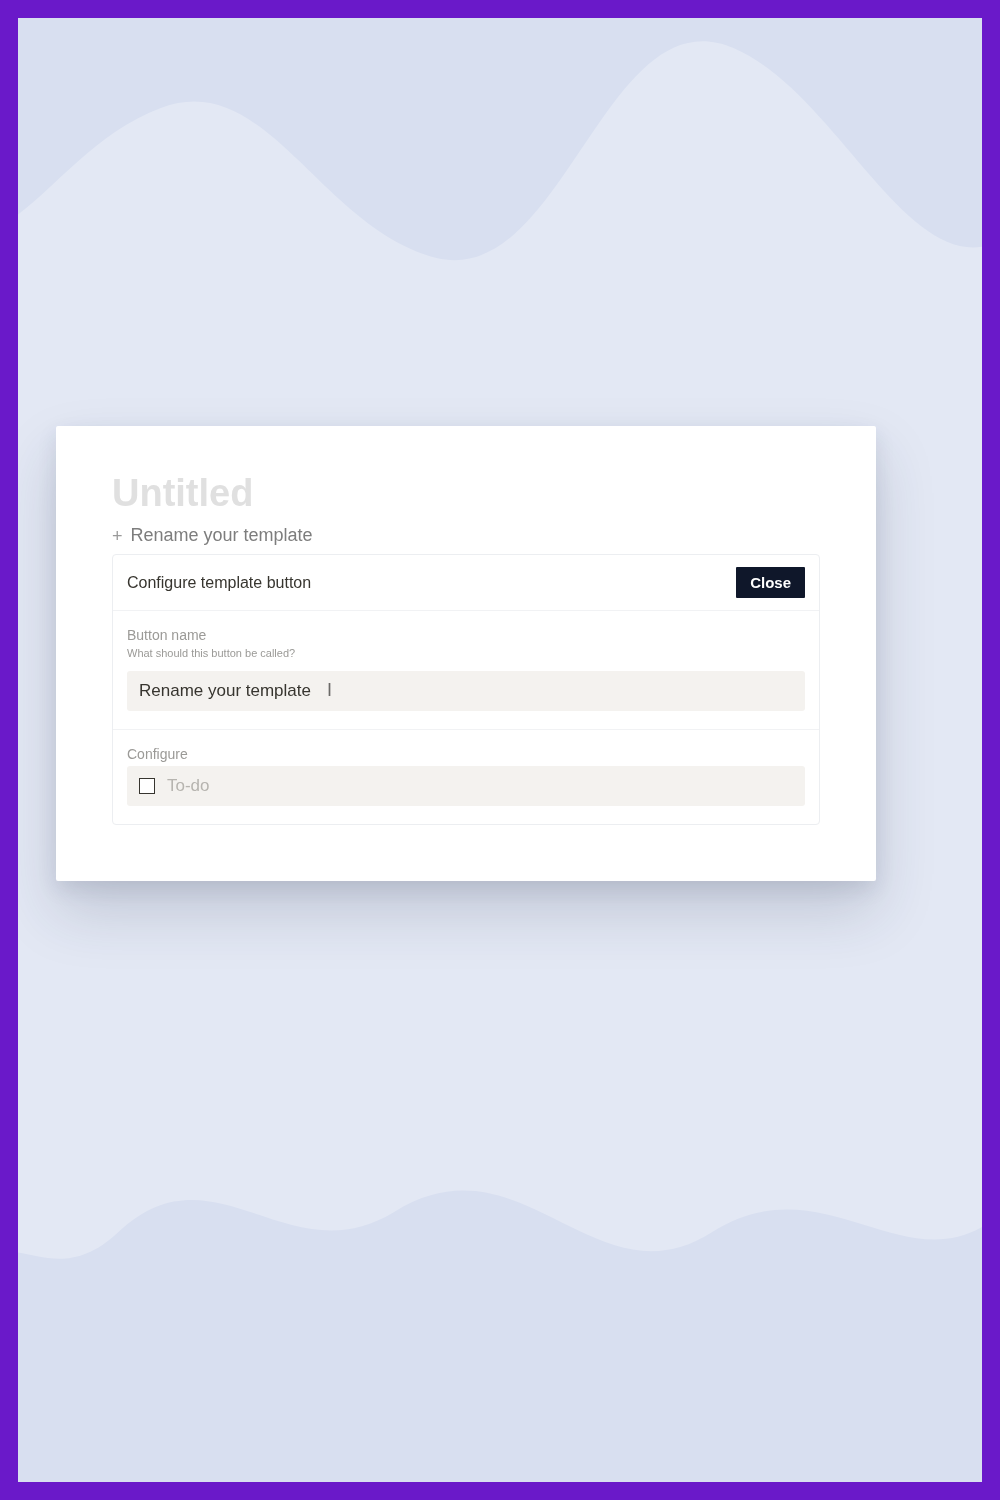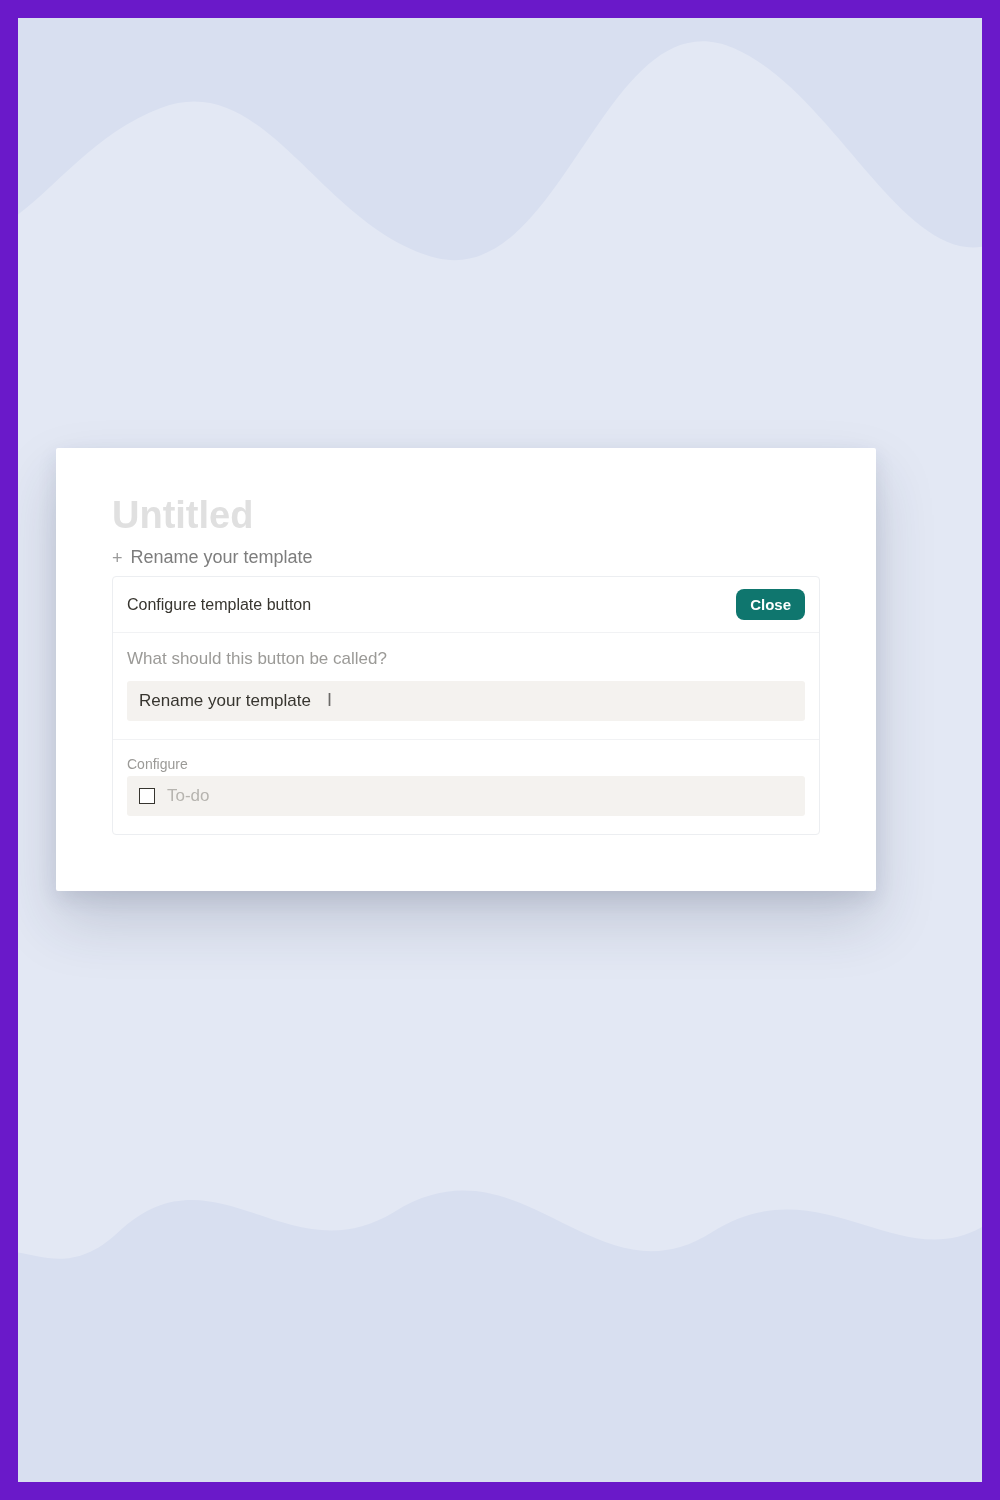--- a/index.html
+++ b/index.html
@@ -22,21 +22,21 @@
     width: 110%;
     height: 500px;
     pointer-events: none;
   }
   .wave.top { top: -60px; }
   .wave.bottom { bottom: -80px; }
   .wave path { fill: #d8dff0; }
 
   .card {
     position: absolute;
-    top: 430px;
+    top: 408px;
     left: 38px;
     width: 820px;
     background: #ffffff;
     border-radius: 2px;
     box-shadow: 0 30px 60px rgba(40,50,80,0.18), 0 8px 20px rgba(40,50,80,0.10);
     padding: 46px 56px 56px 56px;
   }
   .page-title {
     font-size: 38px;
     font-weight: 700;
@@ -70,41 +70,41 @@
     justify-content: space-between;
     padding: 12px 14px;
     border-bottom: 1px solid #f1f2f4;
     gap: 12px;
   }
   .config-title {
     font-size: 16px;
     color: #37352f;
   }
   .close-btn {
-    background: #0f766e;
+    background: #0f172a;
     color: #ffffff;
     border: none;
-    border-radius: 8px;
+    border-radius: 1px;
     padding: 7px 14px;
     font-size: 15px;
     font-weight: 600;
     cursor: pointer;
   }
 
   .section {
     padding: 16px 14px 18px 14px;
   }
   .section + .section { border-top: 1px solid #f1f2f4; }
   .section-label {
     font-size: 14px;
     color: #9b9a97;
     margin-bottom: 4px;
   }
   .section-desc {
-    font-size: 17px;
+    font-size: 11px;
     color: #9b9a97;
     margin-bottom: 12px;
   }
   .name-input {
     width: 100%;
     background: #f4f2ef;
     border: none;
     border-radius: 3px;
     padding: 10px 12px;
     font-size: 17px;
@@ -168,20 +168,21 @@
     </div>
 
     <div class="config-panel">
 
       <div class="config-header">
         <div class="config-title">Configure template button</div>
         <button class="close-btn">Close</button>
       </div>
 
       <div class="section">
+        <div class="section-label">Button name</div>
         <div class="section-desc">What should this button be called?</div>
         <div class="name-input-wrap">
           <input class="name-input" type="text" value="Rename your template" style="">
           <span class="text-cursor">I</span>
         </div>
       </div>
 
       <div class="section">
         <div class="section-label">Configure</div>
         <div class="template-drop">

